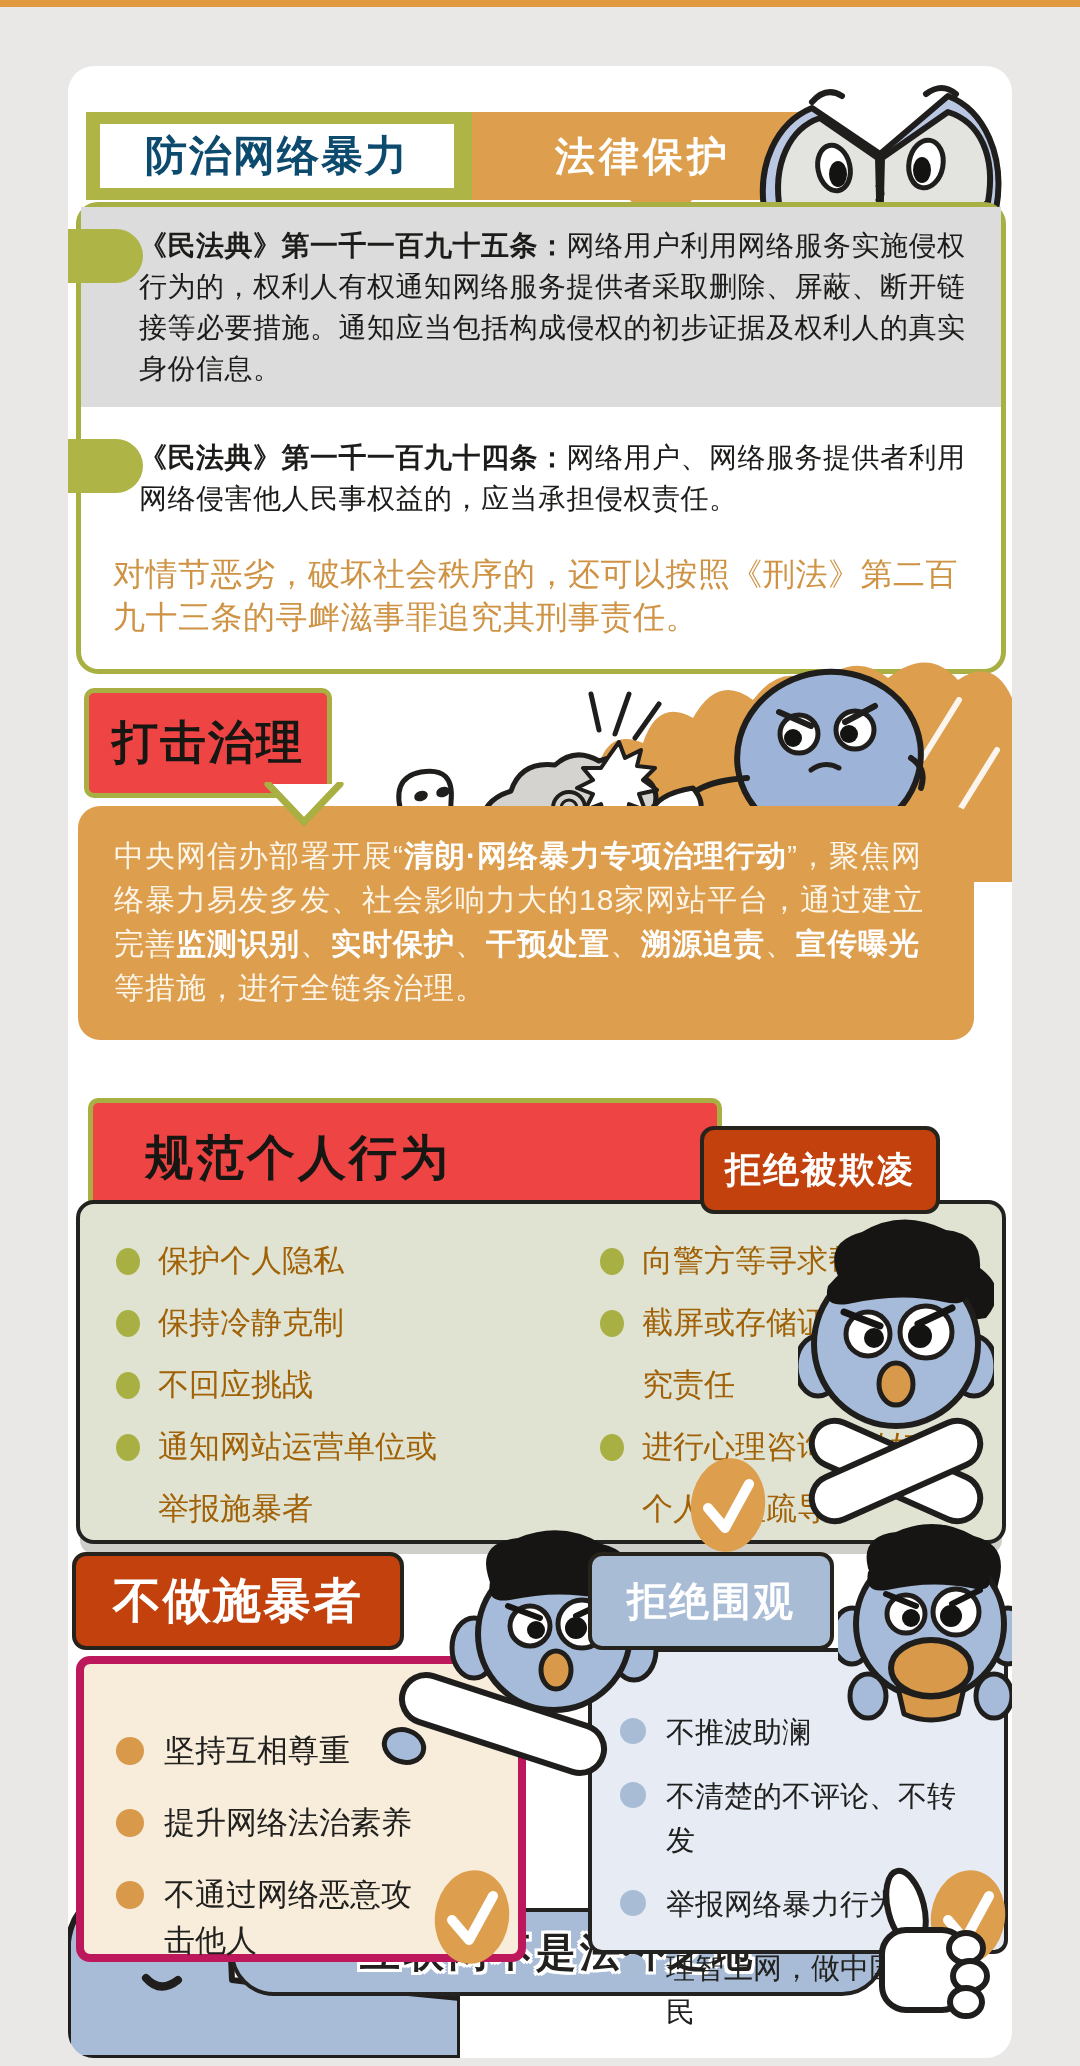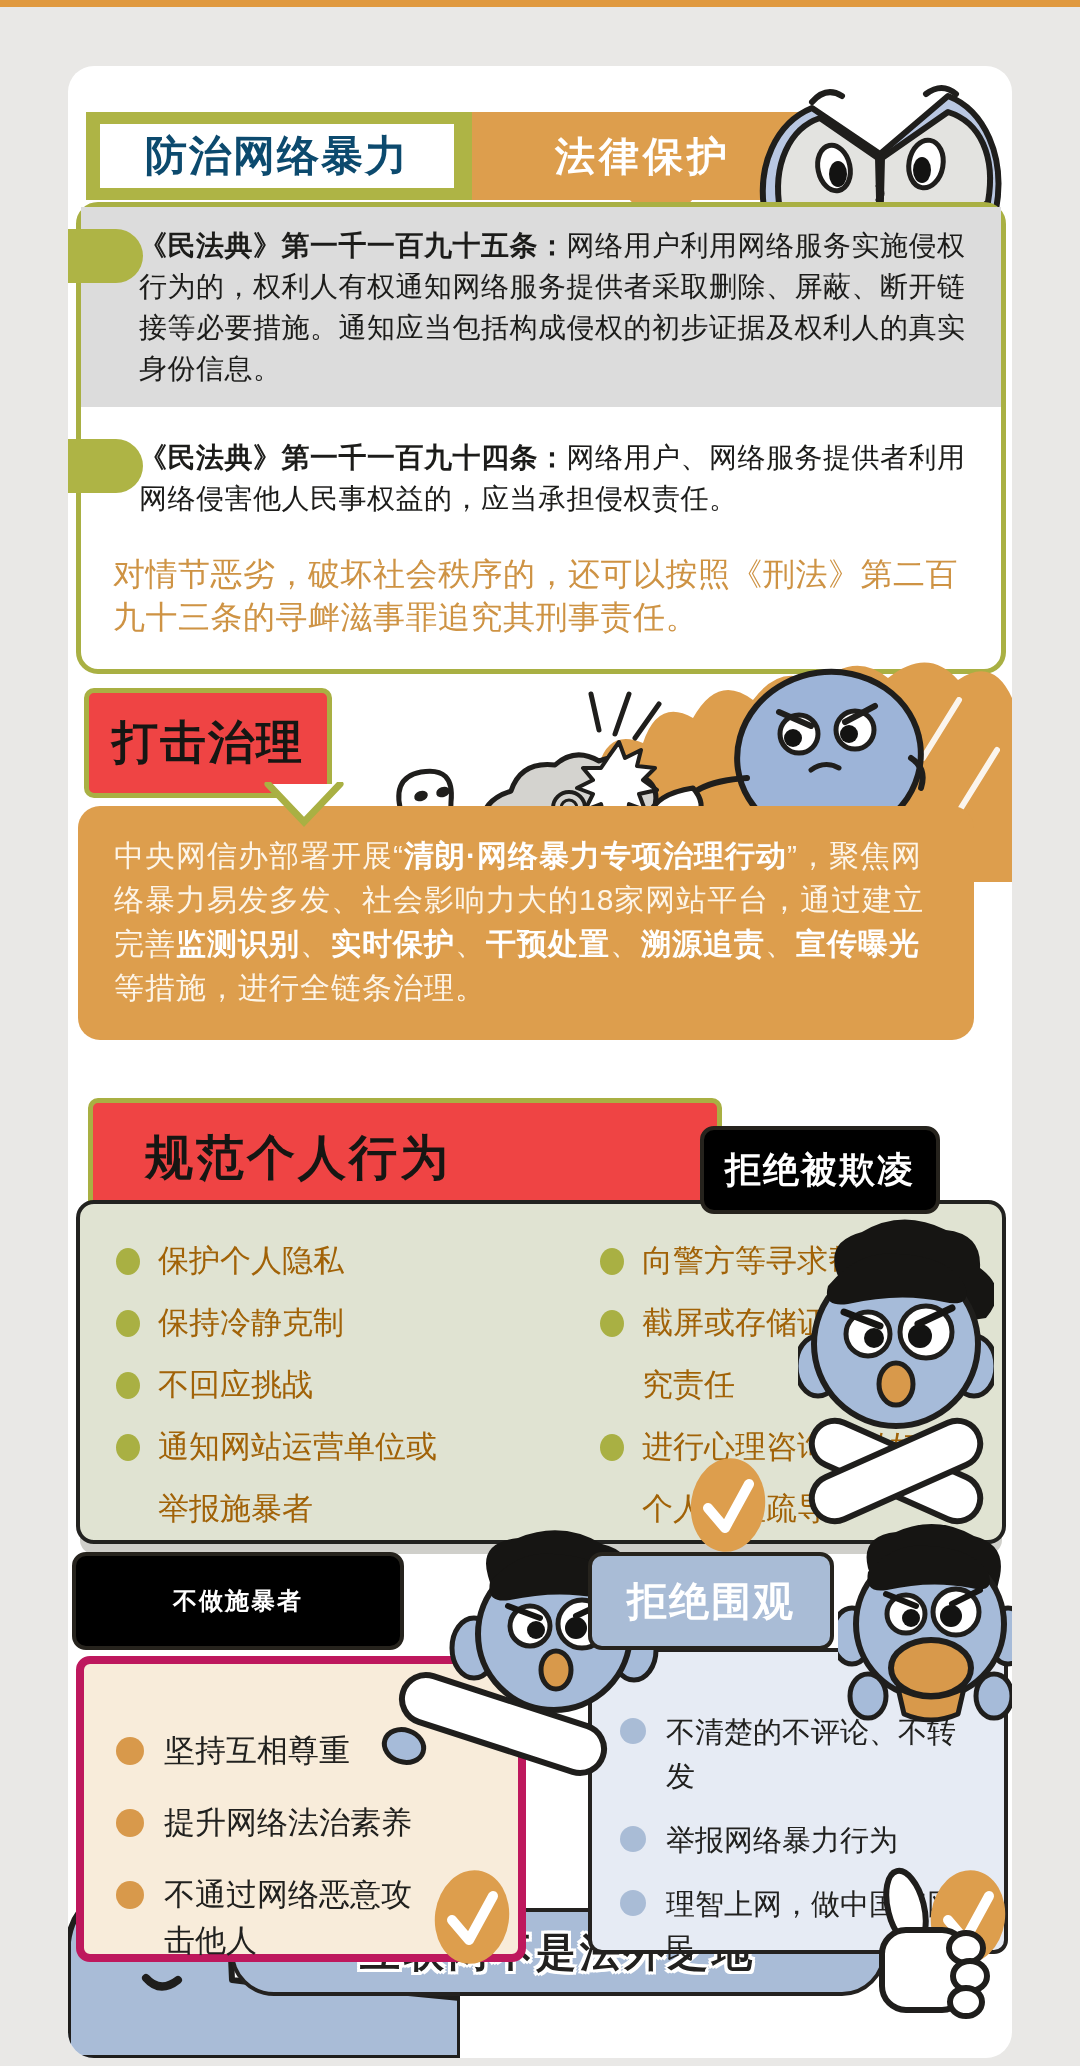--- a/index.html
+++ b/index.html
@@ -58,40 +58,40 @@
     background:#dd9e4d;border-radius:22px;padding:28px 28px 30px 36px;
     font-size:30px;line-height:44px;color:#fdf5e8;letter-spacing:1px;
   }
   .orange-box .b{font-weight:900;color:#ffffff;}
   
   .badge{
     position:absolute;box-sizing:border-box;border:4px solid #26231d;border-radius:14px;
     display:flex;align-items:center;justify-content:center;
     color:#fff;font-weight:900;z-index:7;letter-spacing:2px;
   }
-  .badge-orange{background:#000000;}
+  .badge-orange{background:#c2410c;}
   .badge-blue{background:#a9bcd6;}
   .bg-reg{left:632px;top:1060px;width:240px;height:88px;font-size:36px;}
   .green-box{
     position:absolute;left:8px;top:1134px;width:922px;height:336px;
     background:#e0e3d2;border:4px solid #222220;border-radius:18px;
     box-shadow:0 14px 0 -4px #cfcfca;z-index:4;
   }
   .list{list-style:none;margin:0;padding:0;position:absolute;}
   .list li{position:relative;padding-left:44px;}
   .dot{position:absolute;border-radius:50%;}
   .gl-left{left:34px;top:26px;width:340px;}
   .gl-right{left:518px;top:26px;width:352px;}
   .green-box li{font-size:31px;line-height:62px;color:#a16207;font-weight:500;}
   .green-box .dot{left:2px;top:18px;width:24px;height:27px;background:#a9b043;}
   .bird-cross-svg{position:absolute;right:8px;top:12px;width:196px;height:316px;}
   .check-svg{position:absolute;width:80px;height:98px;z-index:8;}
   .ck-green{left:608px;bottom:-14px;}
   
-  .bg-np{left:4px;top:1486px;width:332px;height:98px;font-size:24px;}
+  .bg-np{left:4px;top:1486px;width:332px;height:98px;font-size:48px;}
   .bg-nb{left:520px;top:1486px;width:246px;height:98px;font-size:40px;}
   .cream-box{
     position:absolute;left:8px;top:1590px;width:450px;height:306px;box-sizing:border-box;
     background:#f8ecda;border:8px solid #be185d;border-radius:14px;z-index:5;padding-left:24px;
   }
   .cream-box .list{left:32px;top:64px;width:320px;position:absolute;}
   .cream-box li{font-size:31px;line-height:46px;margin-bottom:26px;color:#21211f;font-weight:500;padding-left:48px;}
   .cream-box .dot{left:0;top:9px;width:28px;height:28px;background:#d8994b;}
   .blue-box{
     position:absolute;left:520px;top:1582px;width:420px;height:306px;box-sizing:border-box;
@@ -298,20 +298,21 @@
     <circle cx="73" cy="102" r="9" fill="#131312"></circle>
     <circle cx="113" cy="100" r="11" fill="#131312"></circle>
     <path d="M48 78 l30 12 M142 74 l-28 14" stroke="#161513" stroke-width="6" stroke-linecap="round"></path>
     <ellipse cx="93" cy="152" rx="40" ry="28" fill="#d8994b" stroke="#1f1e1c" stroke-width="6"></ellipse>
     <path d="M60 172 q33 18 66 0 l-6 26 q-27 12 -54 0 Z" fill="#d8994b" stroke="#1f1e1c" stroke-width="5" stroke-linejoin="round"></path>
     <ellipse cx="30" cy="180" rx="18" ry="22" fill="#a6bbd9" stroke="#1f1e1c" stroke-width="5"></ellipse>
     <ellipse cx="156" cy="180" rx="18" ry="22" fill="#a6bbd9" stroke="#1f1e1c" stroke-width="5"></ellipse>
   </svg>
   <div class="blue-box">
     <ul class="list">
+      <li><span class="dot"></span><span>不推波助澜</span></li>
       <li><span class="dot"></span><span>不清楚的不评论、不转发</span></li>
       <li><span class="dot"></span><span>举报网络暴力行为</span></li>
       <li><span class="dot"></span><span>理智上网，做中国好网民</span></li>
     </ul>
     <svg class="check-svg ck-blue" viewBox="0 0 80 98">
       <ellipse cx="40" cy="49" rx="37" ry="47" fill="#dd9e4d" transform="rotate(8 40 49)"></ellipse>
       <path d="M20 52 L37 72 L61 28" fill="none" stroke="#ffffff" stroke-width="10" stroke-linecap="round" stroke-linejoin="round"></path>
     </svg>
   </div>
 

